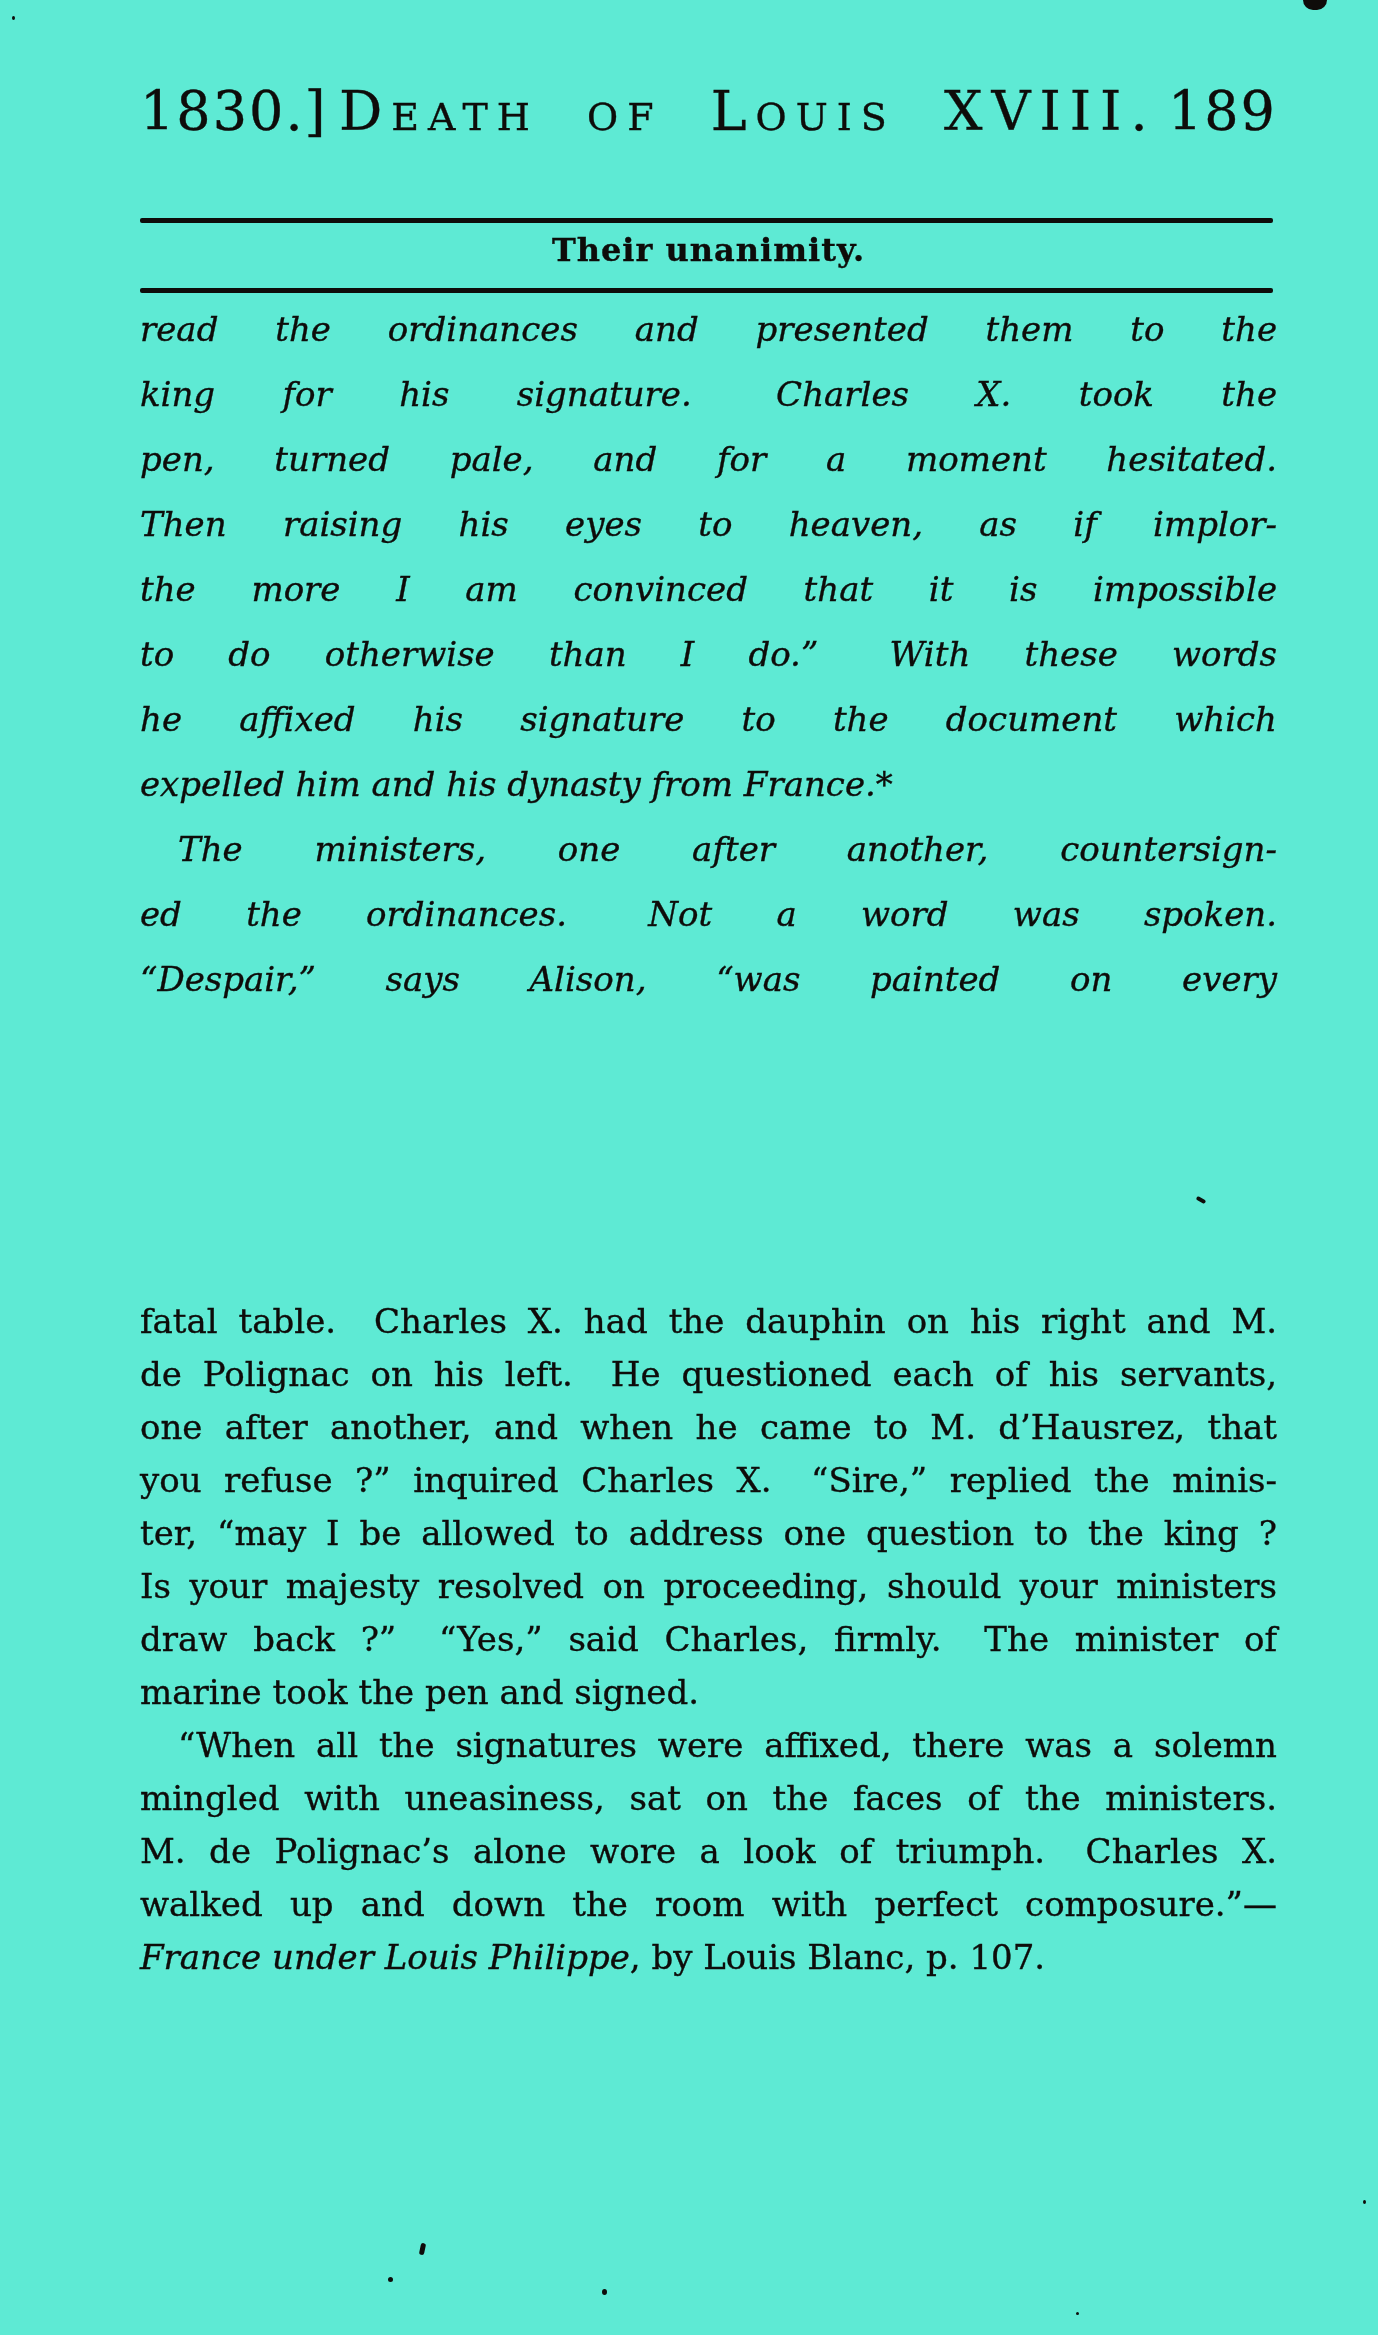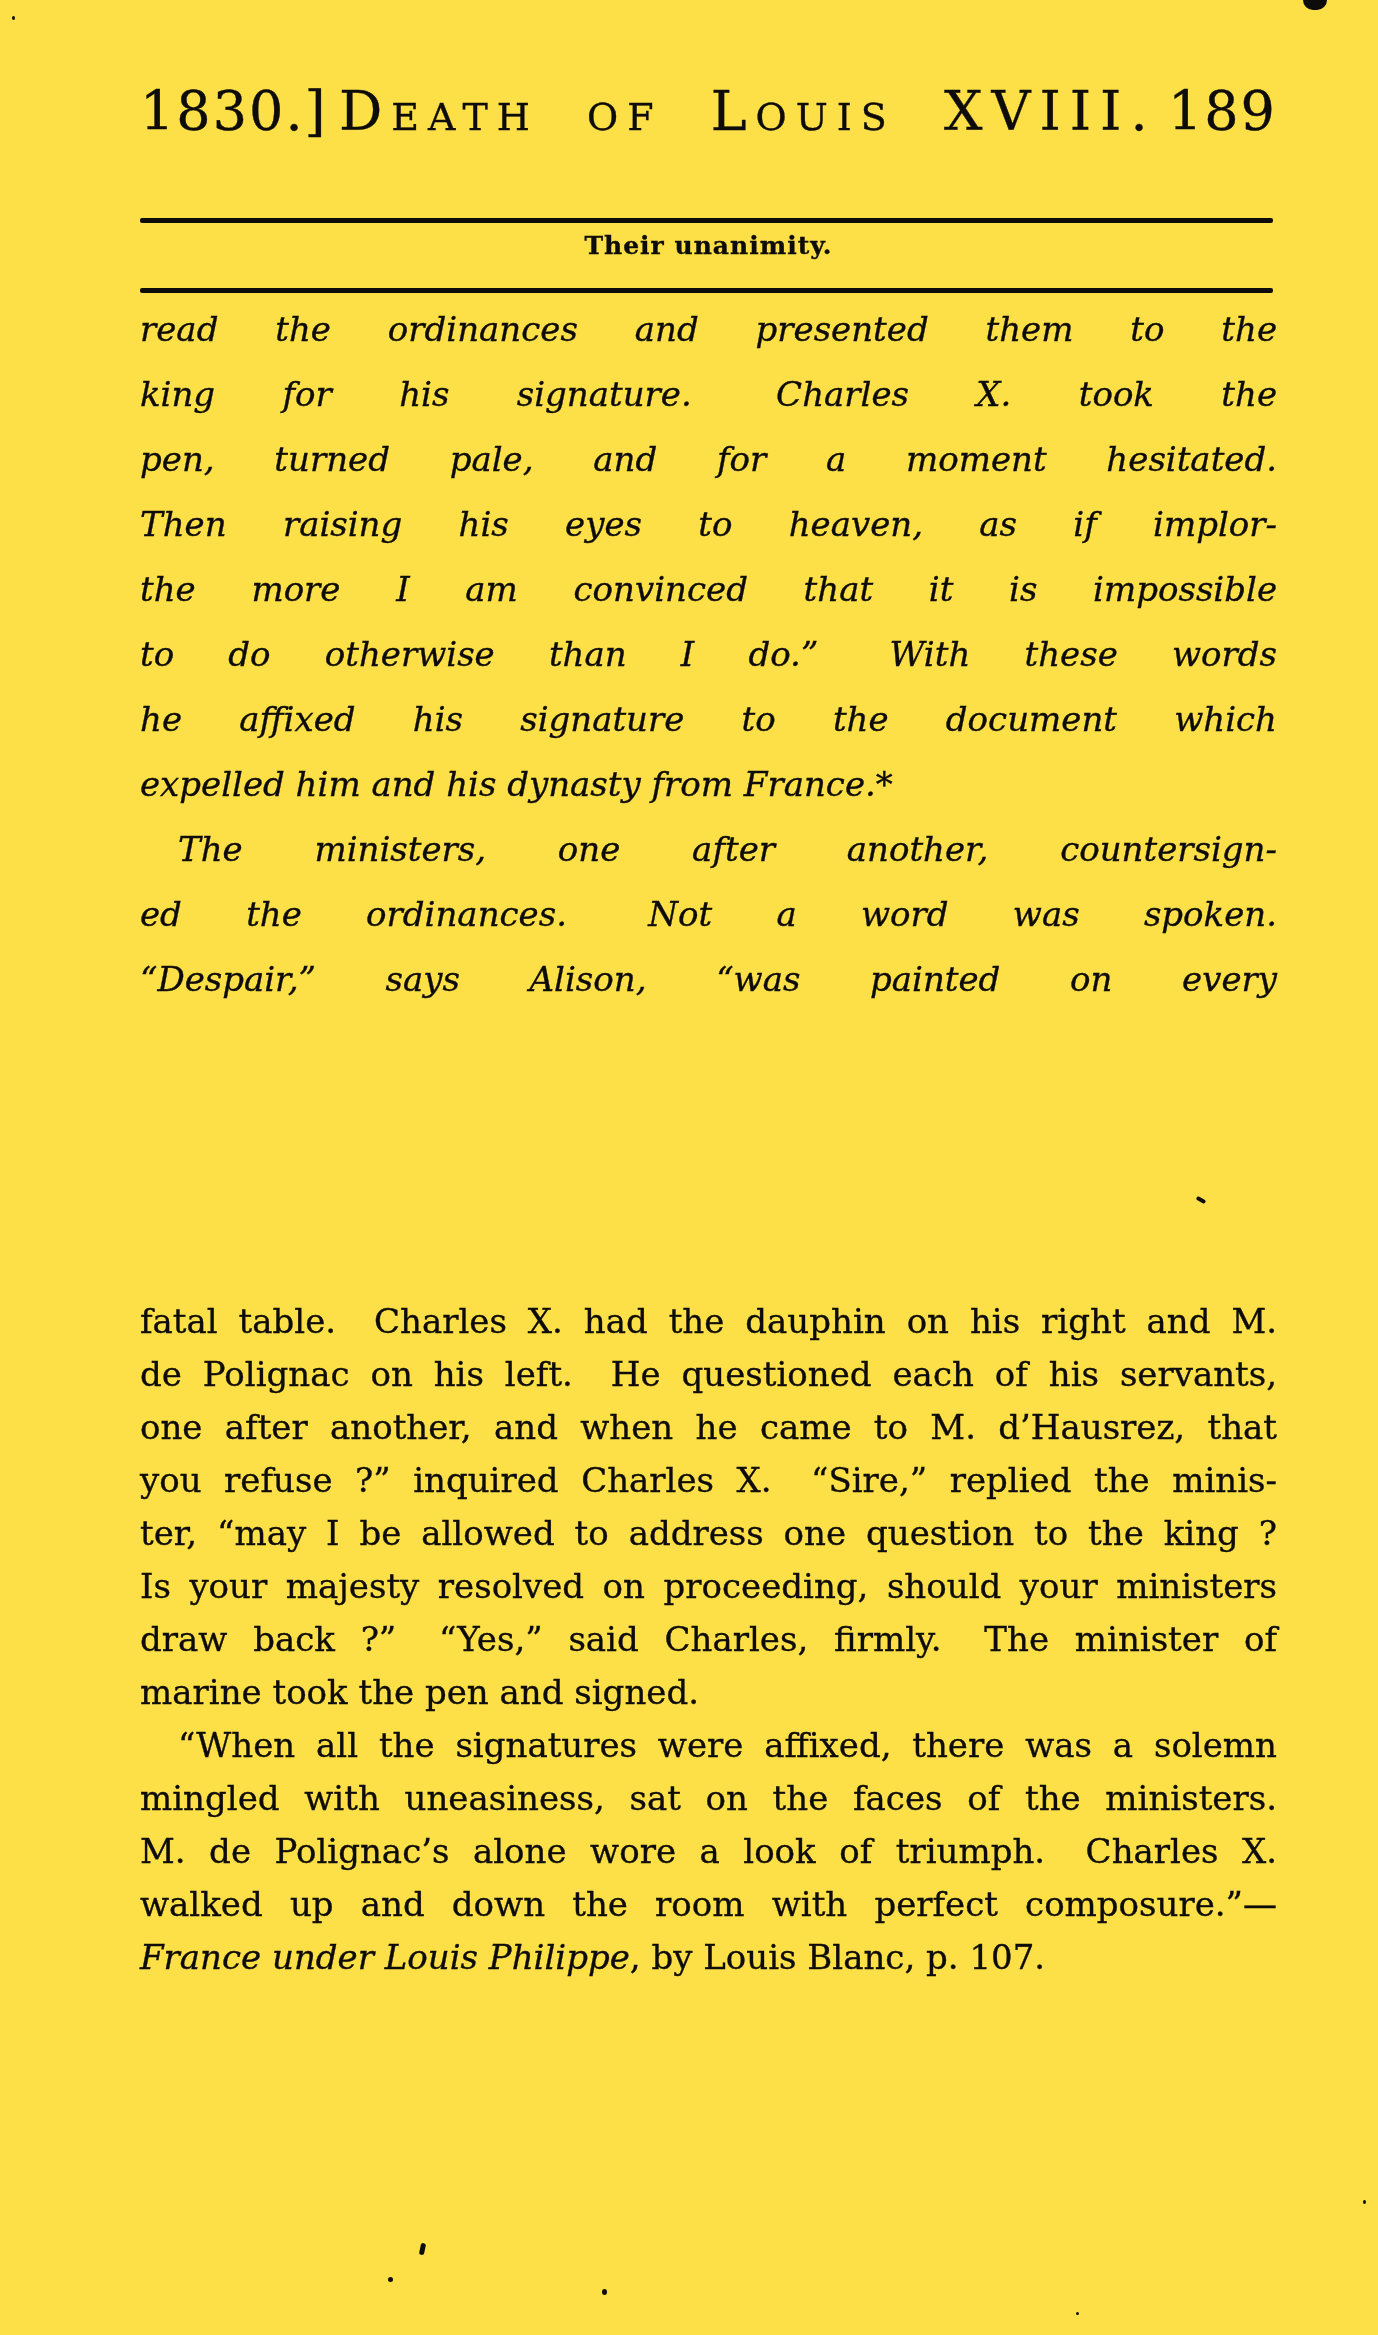--- a/index.html
+++ b/index.html
@@ -1,20 +1,20 @@
 <!DOCTYPE html>
 <html><head>
 <meta charset="utf-8">
 <style>
   html,body{margin:0;padding:0;background:#e8e8e8;}
   .page{
     position:relative;
     width:1378px;height:2335px;
     margin:0 auto;
-    background:#fde047;
+    background:#5eead4;
     color:#0e0c0a;
     font-family:"DejaVu Serif","Liberation Serif",serif;
     overflow:hidden;
     -webkit-text-stroke:0.35px #0e0c0a;
   }
   .content{position:absolute;left:140px;width:1137px;}
 
   
   .running-head{
     top:82px;
@@ -30,21 +30,21 @@
 
   
   .rule{position:absolute;left:140px;width:1133px;background:#0e0c0a;border-radius:2px;}
   .rule-1{top:218px;height:5px;}
   .rule-2{top:288px;height:5px;}
 
   
   .subhead{
     top:231px;
     text-align:center;
-    font-size:25px;font-weight:bold;letter-spacing:1px;
+    font-size:32px;font-weight:bold;letter-spacing:1px;
   }
 
   
   .body-text{top:297px;font-size:34px;font-style:italic;}
   .body-text .line{height:65px;line-height:65px;}
 
   
   .footnote{top:1295px;font-size:34px;}
   .footnote .line{height:53px;line-height:53px;}
 

